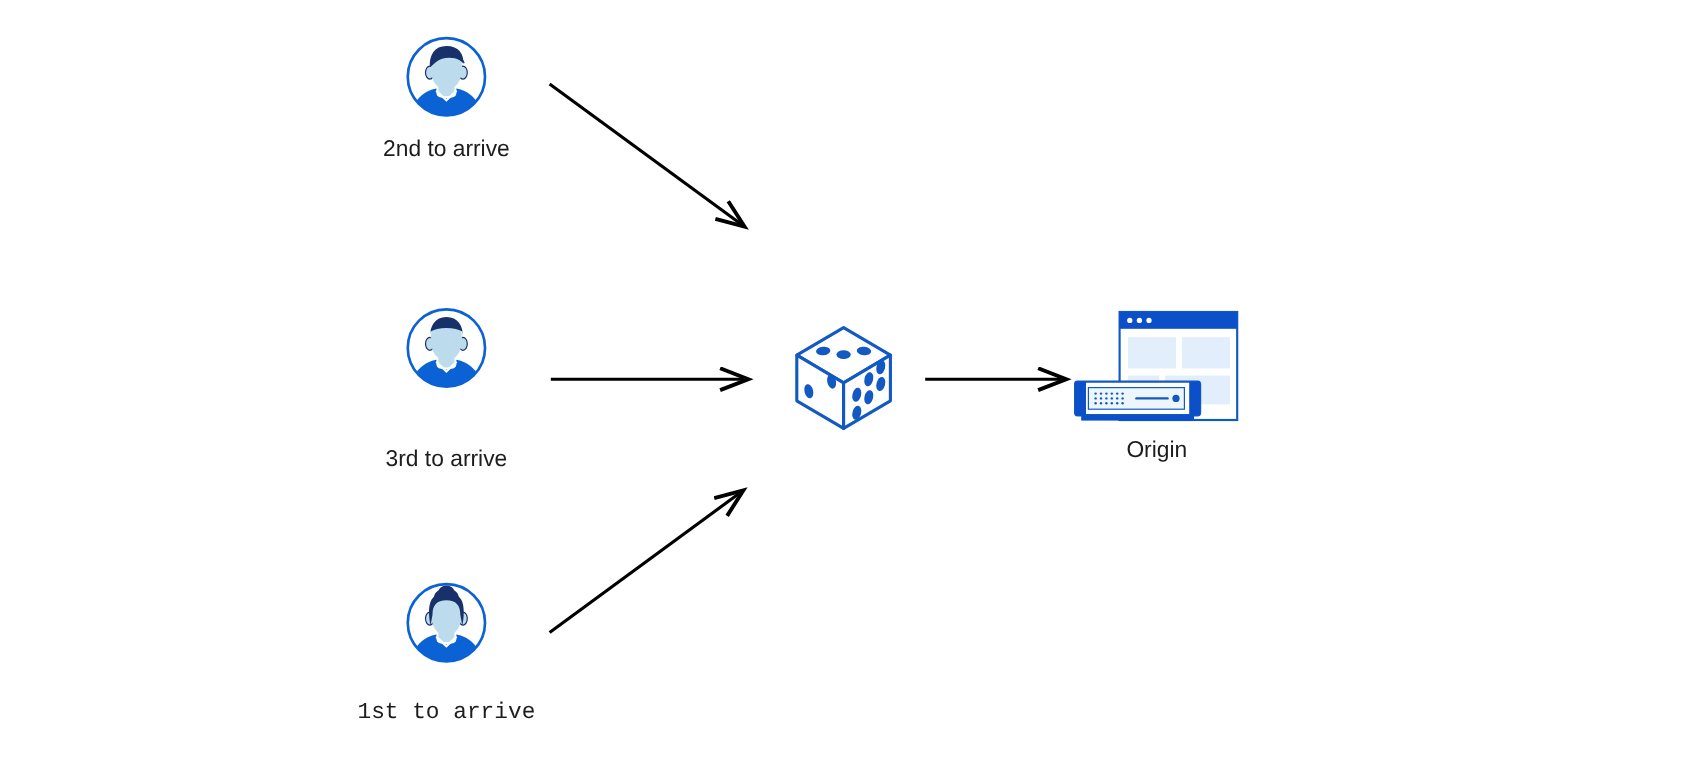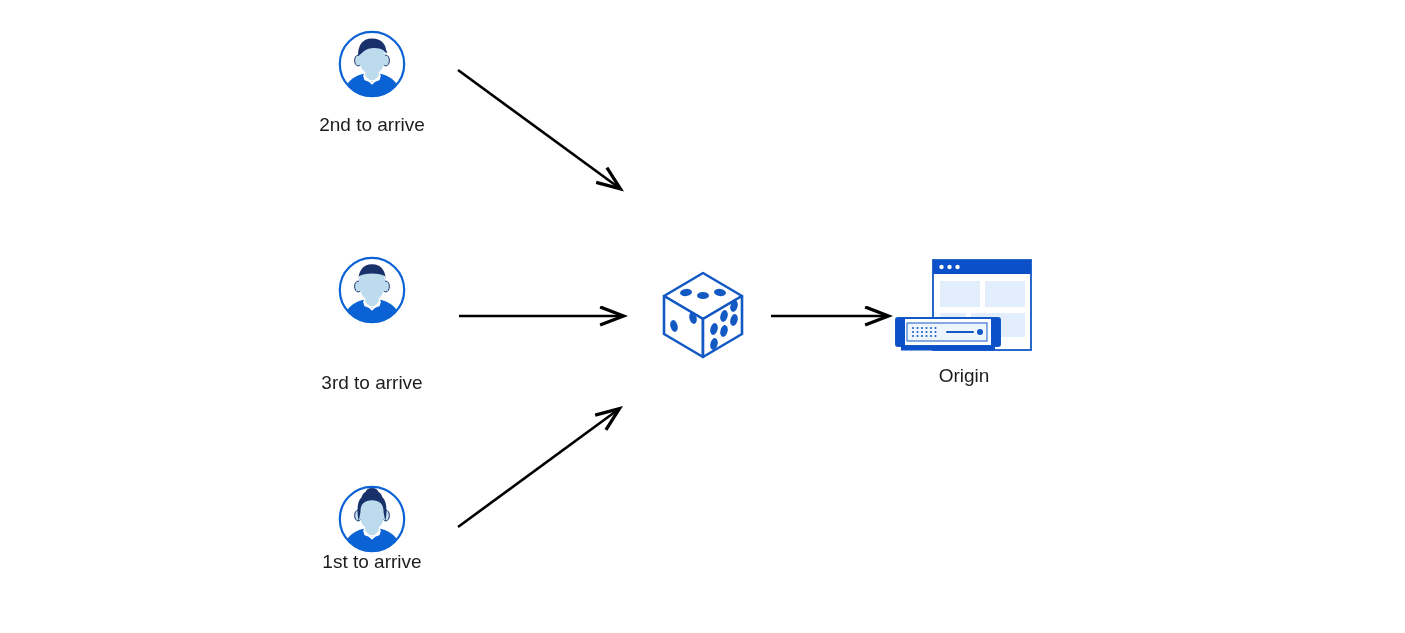--- a/index.html
+++ b/index.html
@@ -148,21 +148,21 @@
           <path d="M35 12 C24.6 12 22.4 20 22.4 28.4 C22.4 38 27.2 45.5 35 45.5 C42.8 45.5 47.6 38 47.6 28.4 C47.6 20 45.4 12 35 12 Z" fill="#bcdcee"></path>
 
           <path d="M35 6.2 C41 6.2 44.4 9.2 45.4 13.2 C48.6 16 49.8 21.4 49.4 28.8
                    C49.2 32.4 48.8 35 48.2 37 L46.6 28.4 C46.6 20.4 43 16.2 35 16.2
                    C27 16.2 23.4 20.4 23.4 28.4 L21.8 37 C21.2 35 20.8 32.4 20.6 28.8
                    C20.2 21.4 21.4 16 24.6 13.2 C25.6 9.2 29 6.2 35 6.2 Z" fill="#18316b"></path>
           <ellipse cx="35" cy="8.6" rx="6.4" ry="4.6" fill="#18316b"></ellipse>
         </g>
       </svg>
     </div>
-    <div class="node-label" style="left:-95px; top:68px;">1st to arrive</div>
+    <div class="node-label" style="left:-95px; top:100px;font-family:Liberation Mono, monospace;">1st to arrive</div>
   </div>
 
   <div class="node" style="left:660px; top:270px;">
     <div class="icon-box">
       <svg width="86" height="90" viewBox="0 0 86 90" xmlns="http://www.w3.org/2000/svg">
         <g stroke="#1259c4" stroke-width="2.6" stroke-linejoin="round" fill="#ffffff">
 
           <path d="M43 3 L82 26 L43 49 L4 26 Z"></path>
 
           <path d="M4 26 L43 49 L43 87 L4 64 Z"></path>

